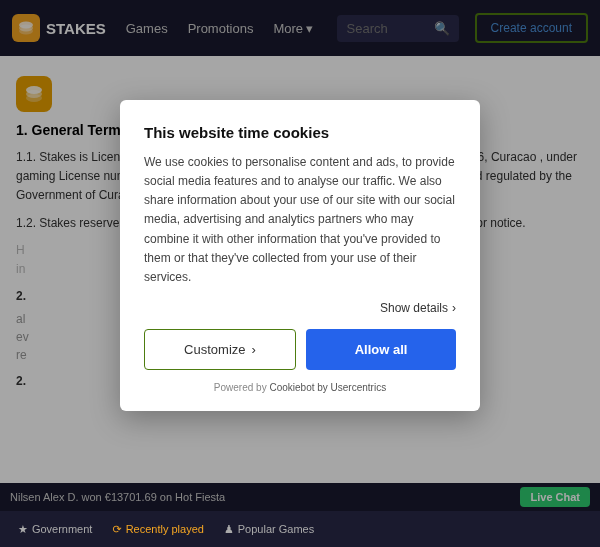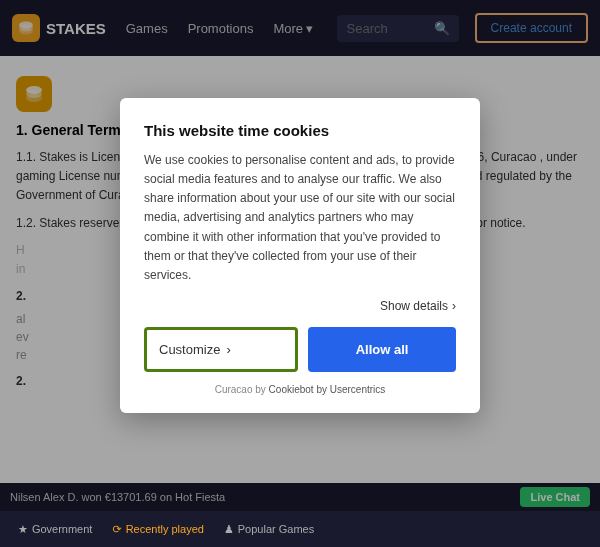--- a/index.html
+++ b/index.html
@@ -67,21 +67,21 @@
     .search-wrapper .search-icon-inner {
       position: absolute;
       right: 8px;
       top: 50%;
       transform: translateY(-50%);
       color: #aaa;
       font-size: 13px;
     }
     .create-btn {
       background: transparent;
-      border: 2px solid #fdba74;
+      border: 2px solid #4d7c0f;
       color: #4a90d9;
       padding: 6px 14px;
       border-radius: 4px;
       cursor: pointer;
       font-size: 12px;
       white-space: nowrap;
     }
 
     
     .main-content {
@@ -212,27 +212,28 @@
       cursor: pointer;
       gap: 4px;
     }
     .cookie-buttons {
       display: flex;
       gap: 10px;
     }
     .btn-customize {
       flex: 1;
       padding: 12px;
-      border: 3px solid #4d7c0f;
+      border: 1px solid #4d7c0f;
       background: white;
       border-radius: 4px;
       cursor: pointer;
       font-size: 13px;
       display: flex;
       align-items: center;
+      justify-content: center;
       gap: 6px;
       color: #333;
     }
     .btn-allow-all {
       flex: 1;
       padding: 12px;
       border: none;
       background: #2563eb;
       border-radius: 4px;
       cursor: pointer;
@@ -319,21 +320,21 @@
       <span>›</span>
     </div>
     <div class="cookie-buttons">
       <button class="btn-customize">
         <span>Customize</span>
         <span>›</span>
       </button>
       <button class="btn-allow-all">Allow all</button>
     </div>
     <div class="cookie-powered">
-      <span>Curacao by</span>
+      <span>Powered by</span>
       <a>Cookiebot by Usercentrics</a>
     </div>
   </div>
 </div>
 
 <div class="notif-bar">
   <span class="notif-text">Nilsen Alex D. won €13701.69 on Hot Fiesta</span>
   <button class="live-chat-btn">Live Chat</button>
 </div>
 

